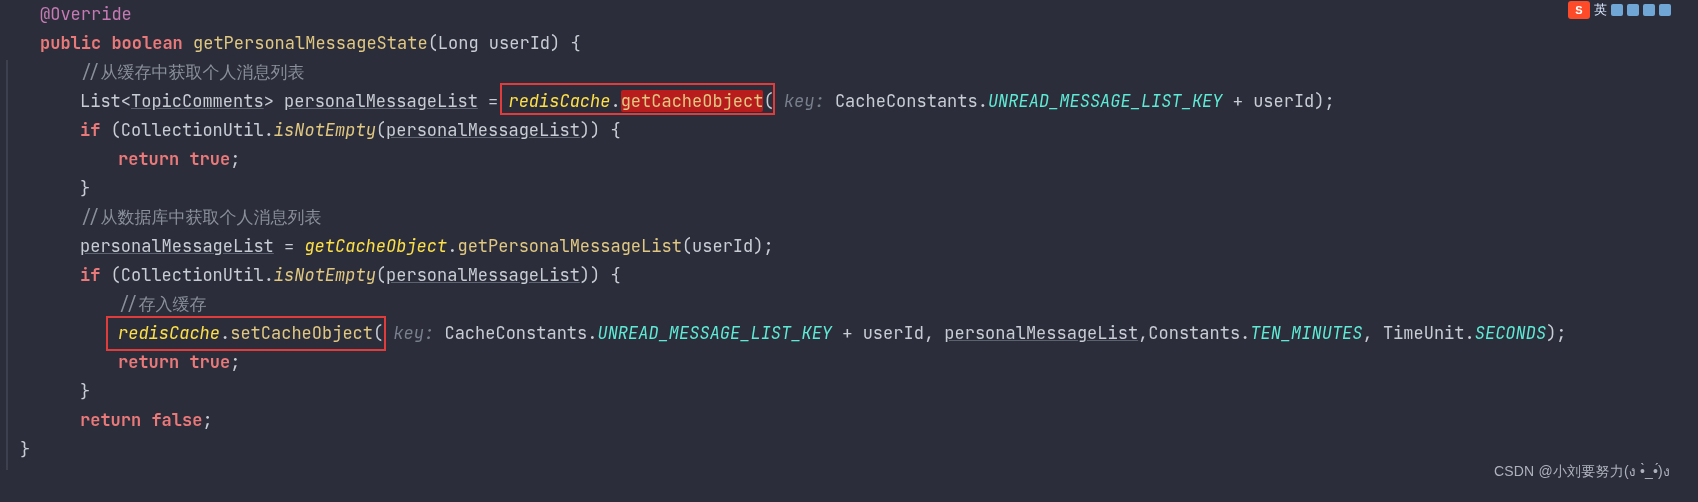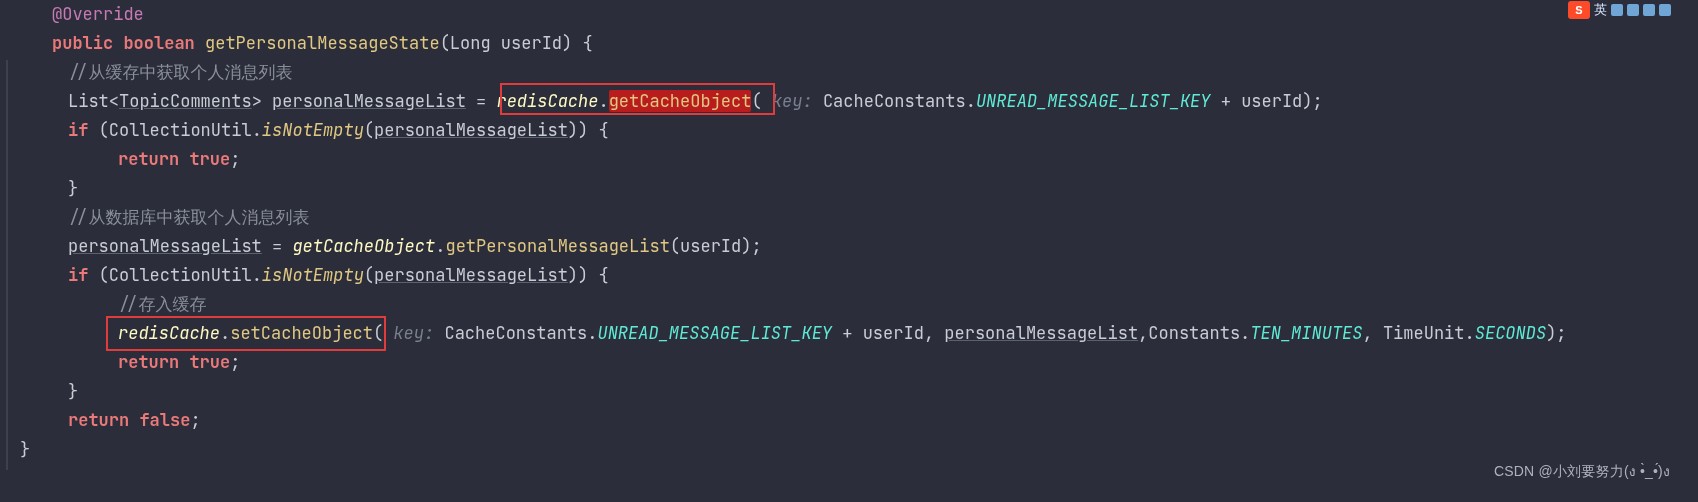--- a/index.html
+++ b/index.html
@@ -1,25 +1,25 @@
 <!DOCTYPE html>
 <html><head>
 <meta charset="utf-8">
 <style>
   * { margin:0; padding:0; box-sizing:border-box; }
   html,body { width:1698px; height:502px; background:#2b2d3a; font-family:"JetBrains Mono","Consolas","Menlo",monospace; font-size:17px; color:#c8cdd4; overflow:hidden; }
   .editor { position:relative; width:1698px; height:502px; padding:0 0 0 20px; }
   .line { display:block; white-space:pre; line-height:29px; }
-  .indent1 { margin-left:32px; }
-  .indent2 { margin-left:48px; }
+  .indent1 { margin-left:20px; }
+  .indent2 { margin-left:60px; }
   .indent3 { margin-left:98px; }
   .kw   { color:#ea7979; font-style:normal;font-weight:bold; }      
   .ann  { color:#c67ab4; }                          
   .id   { color:#c8cdd4; }
-  .fld  { color:#fef9c3; font-style:italic; }
+  .fld  { color:#fde047; font-style:italic; }
   .mth  { color:#e0c882; }                          
   .mthIt{ color:#e0c882; font-style:italic; }       
   .und  { text-decoration:underline; text-decoration-color:#5a6270; }
   .cmt  { color:#8a8f9c; }
   .hint { color:#787f8d; font-style:italic; }       
   .const{ color:#5eead4; font-style:italic; }
   .brace{ color:#c8cdd4; }
   .paren{ color:#c8cdd4; }
   .op   { color:#c8cdd4; }
   .selbg{ background:#b91c1c; border-radius:2px; }

